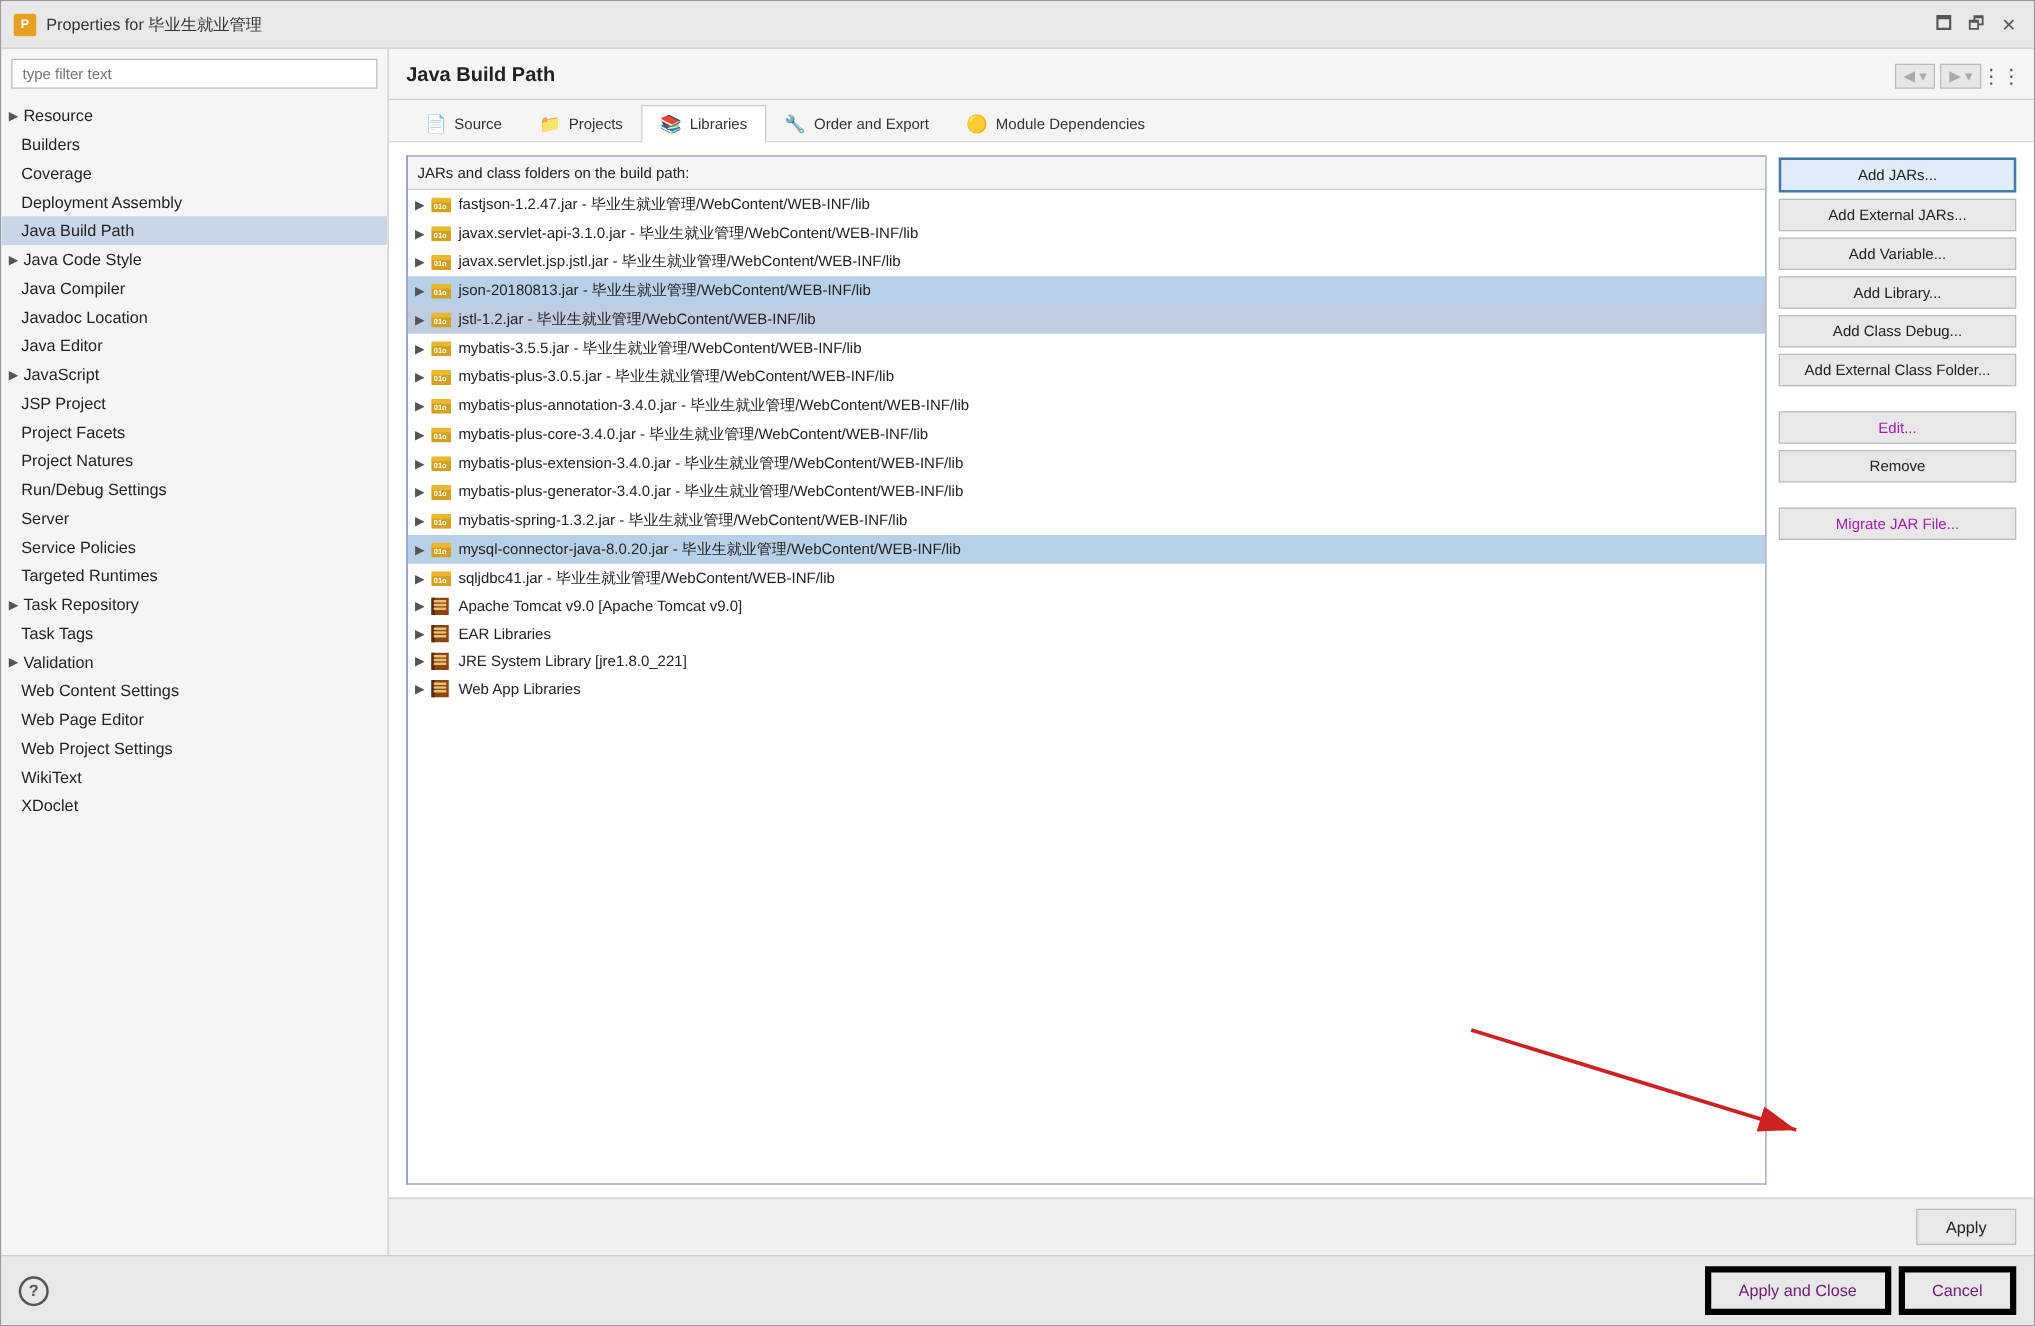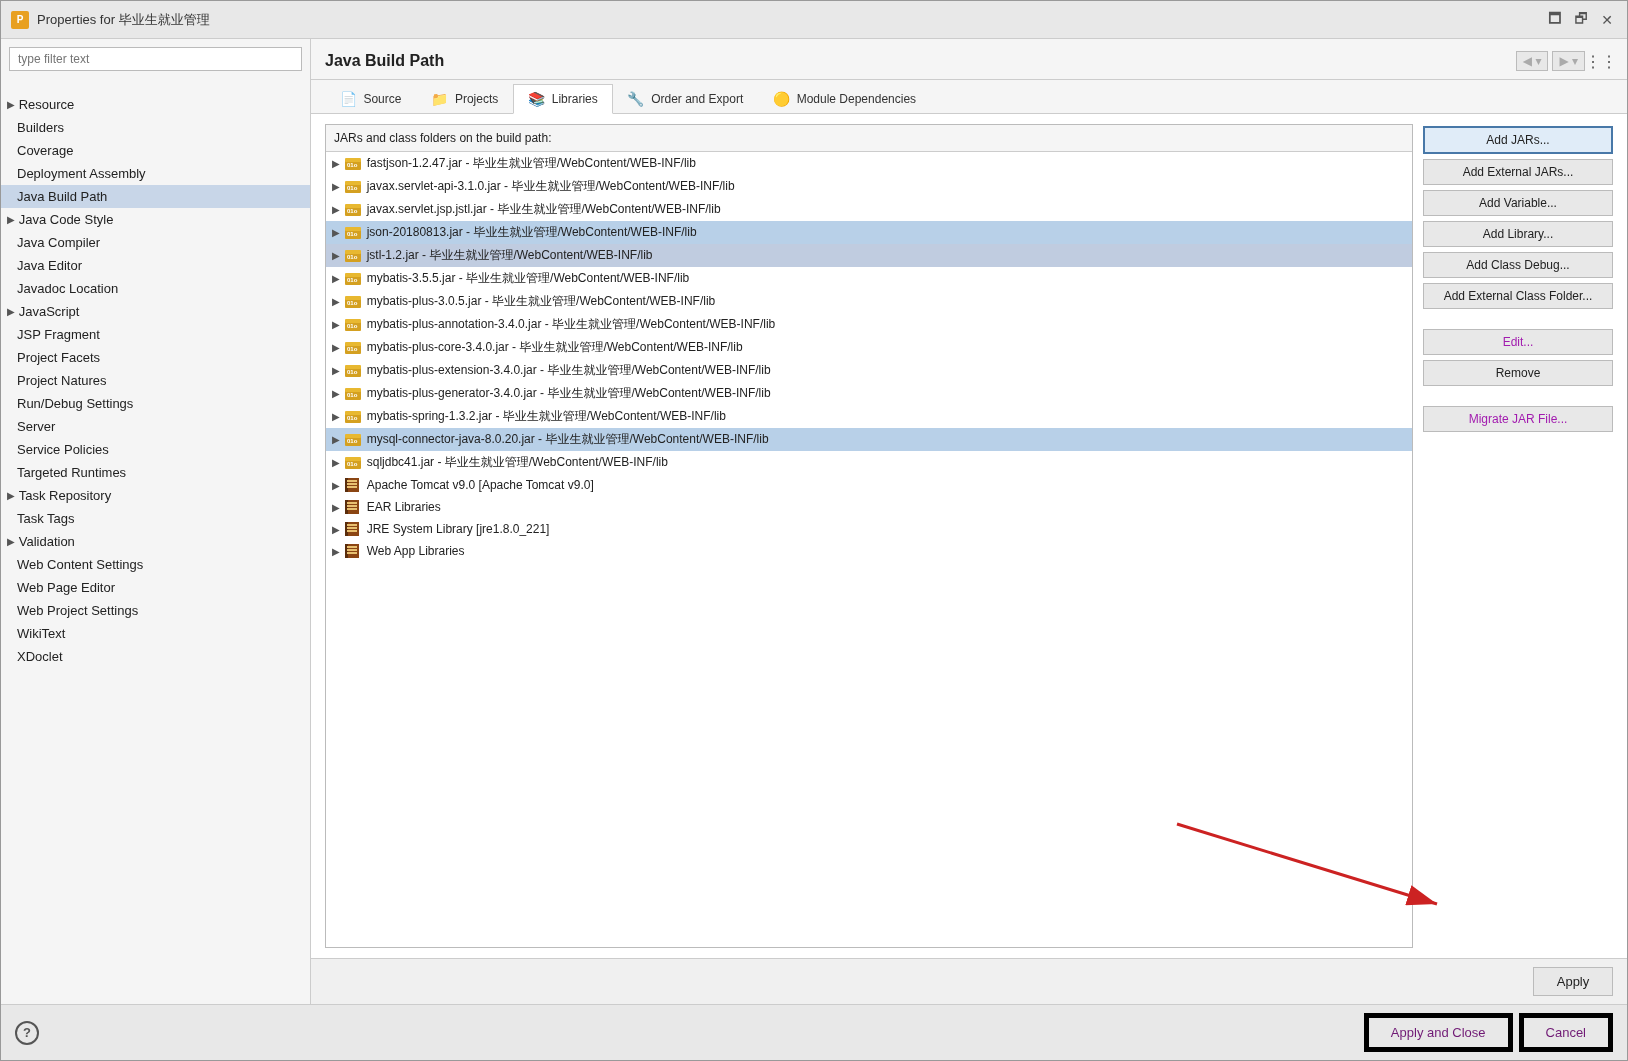--- a/index.html
+++ b/index.html
@@ -69,21 +69,20 @@
     }
     
     .sidebar {
       width: 310px;
       background: #f5f5f5;
       border-right: 1px solid #ccc;
       display: flex;
       flex-direction: column;
       flex-shrink: 0;
       overflow: hidden;
-      gap: 12px;
     }
     .filter-input {
       margin: 8px;
       padding: 4px 8px;
       border: 1px solid #bbb;
       background: white;
       font-size: 12px;
       color: #999;
       width: calc(100% - 16px);
       outline: none;
@@ -382,31 +381,31 @@
           <span>Java Build Path</span>
         </div>
         <div class="sidebar-item has-arrow">
           <span class="sidebar-arrow">▶</span>
           <span>Java Code Style</span>
         </div>
         <div class="sidebar-item">
           <span>Java Compiler</span>
         </div>
         <div class="sidebar-item">
+          <span>Javadoc Location</span>
+        </div>
+        <div class="sidebar-item">
           <span>Java Editor</span>
-        </div>
-        <div class="sidebar-item">
-          <span>Javadoc Location</span>
         </div>
         <div class="sidebar-item has-arrow">
           <span class="sidebar-arrow">▶</span>
           <span>JavaScript</span>
         </div>
         <div class="sidebar-item">
-          <span>JSP Fragment</span>
+          <span>JSP Project</span>
         </div>
         <div class="sidebar-item">
           <span>Project Facets</span>
         </div>
         <div class="sidebar-item">
           <span>Project Natures</span>
         </div>
         <div class="sidebar-item">
           <span>Run/Debug Settings</span>
         </div>

